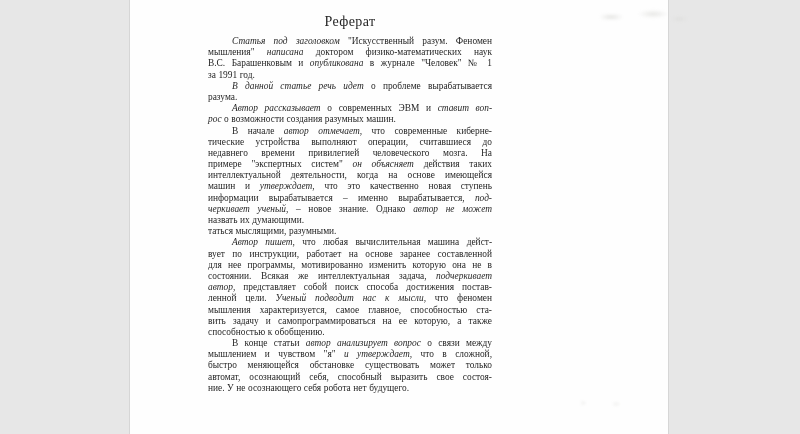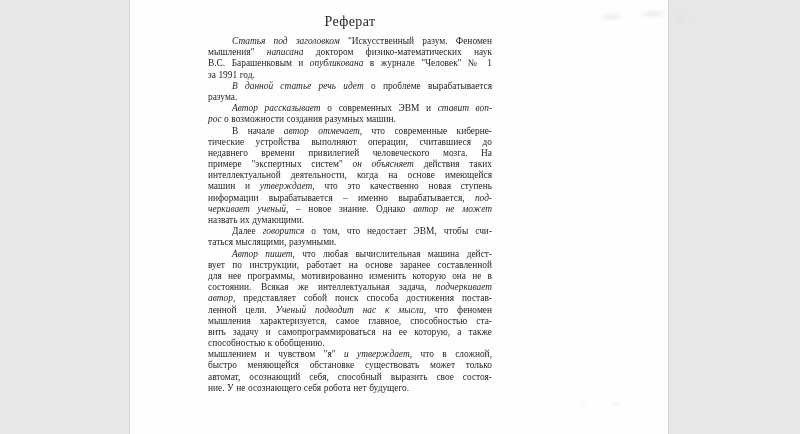--- a/index.html
+++ b/index.html
@@ -80,35 +80,35 @@
           <div class="line"><span>тические устройства выполняют операции, считавшиеся до</span></div>
           <div class="line"><span>недавнего времени привилегией человеческого мозга. На</span></div>
           <div class="line"><span>примере "экспертных систем" </span><span class="it">он объясняет </span><span>действия таких</span></div>
           <div class="line"><span>интеллектуальной деятельности, когда на основе имеющейся</span></div>
           <div class="line"><span>машин и </span><span class="it">утверждает</span><span>, что это качественно новая ступень</span></div>
           <div class="line"><span>информации вырабатывается – именно вырабатывается, </span><span class="it">под-</span></div>
           <div class="line"><span class="it">черкивает ученый</span><span>, – новое знание. Однако </span><span class="it">автор не может</span></div>
           <div class="line last"><span>назвать их думающими.</span></div>
         </div>
         <div class="para">
-          <div class="line first"><span>Далее </span><span class="it">говорится </span><span>о том, что недостает ЭВМ, чтобы счи-</span></div>
           <div class="line last"><span>таться мыслящими, разумными.</span></div>
         </div>
         <div class="para">
           <div class="line first"><span class="it">Автор пишет</span><span>, что любая вычислительная машина дейст-</span></div>
           <div class="line"><span>вует по инструкции, работает на основе заранее составленной</span></div>
           <div class="line"><span>для нее программы, мотивированно изменить которую она не в</span></div>
           <div class="line"><span>состоянии. Всякая же интеллектуальная задача, </span><span class="it">подчеркивает</span></div>
           <div class="line"><span class="it">автор</span><span>, представляет собой поиск способа достижения постав-</span></div>
           <div class="line"><span>ленной цели. </span><span class="it">Ученый подводит нас к мысли</span><span>, что феномен</span></div>
           <div class="line"><span>мышления характеризуется, самое главное, способностью ста-</span></div>
           <div class="line"><span>вить задачу и самопрограммироваться на ее которую, а также</span></div>
           <div class="line last"><span>способностью к обобщению.</span></div>
         </div>
         <div class="para">
+          <div class="line first"><span>В конце статьи </span><span class="it">автор анализирует вопрос </span><span>о связи между</span></div>
           <div class="line"><span>мышлением и чувством "я" </span><span class="it">и утверждает</span><span>, что в сложной,</span></div>
           <div class="line"><span>быстро меняющейся обстановке существовать может только</span></div>
           <div class="line"><span>автомат, осознающий себя, способный выразить свое состоя-</span></div>
           <div class="line last"><span>ние. У не осознающего себя робота нет будущего.</span></div>
         </div>
       </div>
     <div class="smudge smudge-top"></div>
     <div class="smudge smudge-bottom"></div>
   </div>
 </div>

